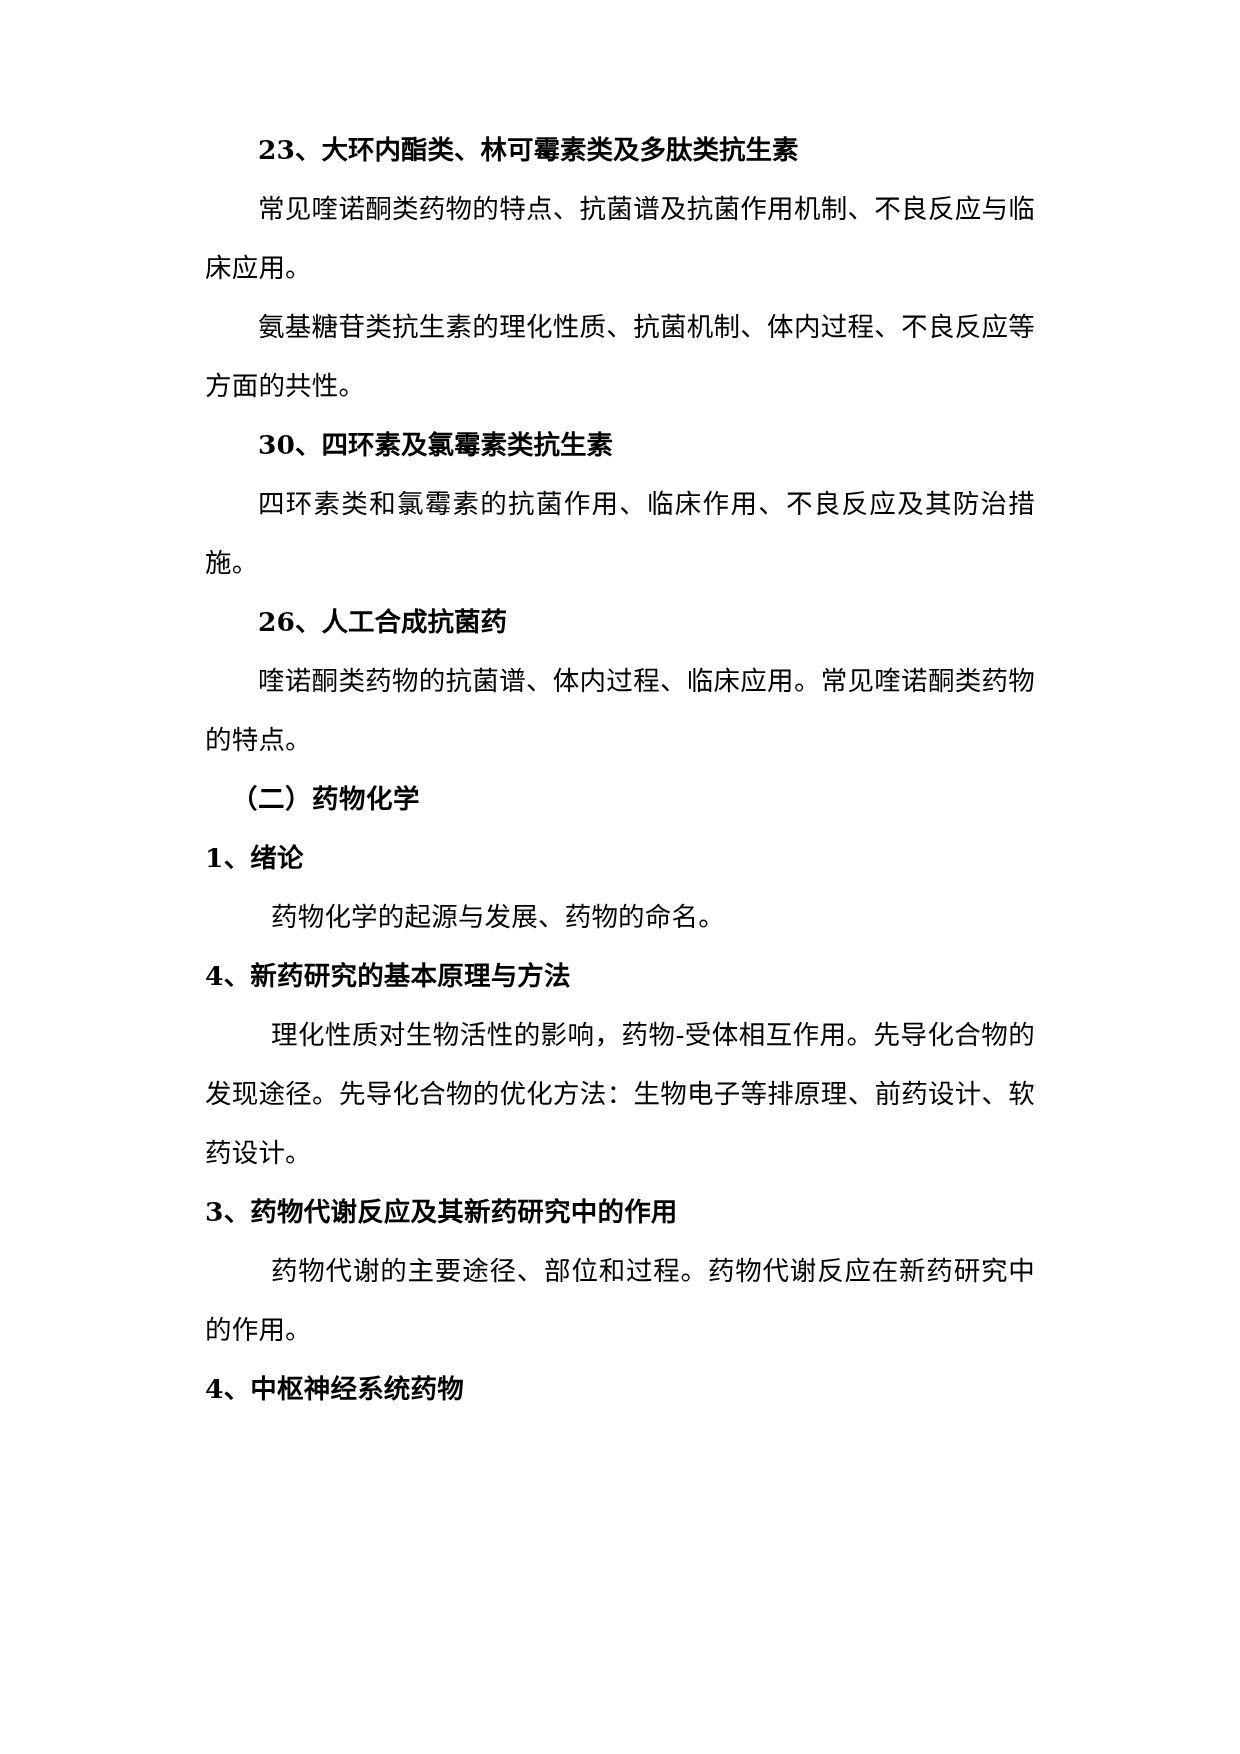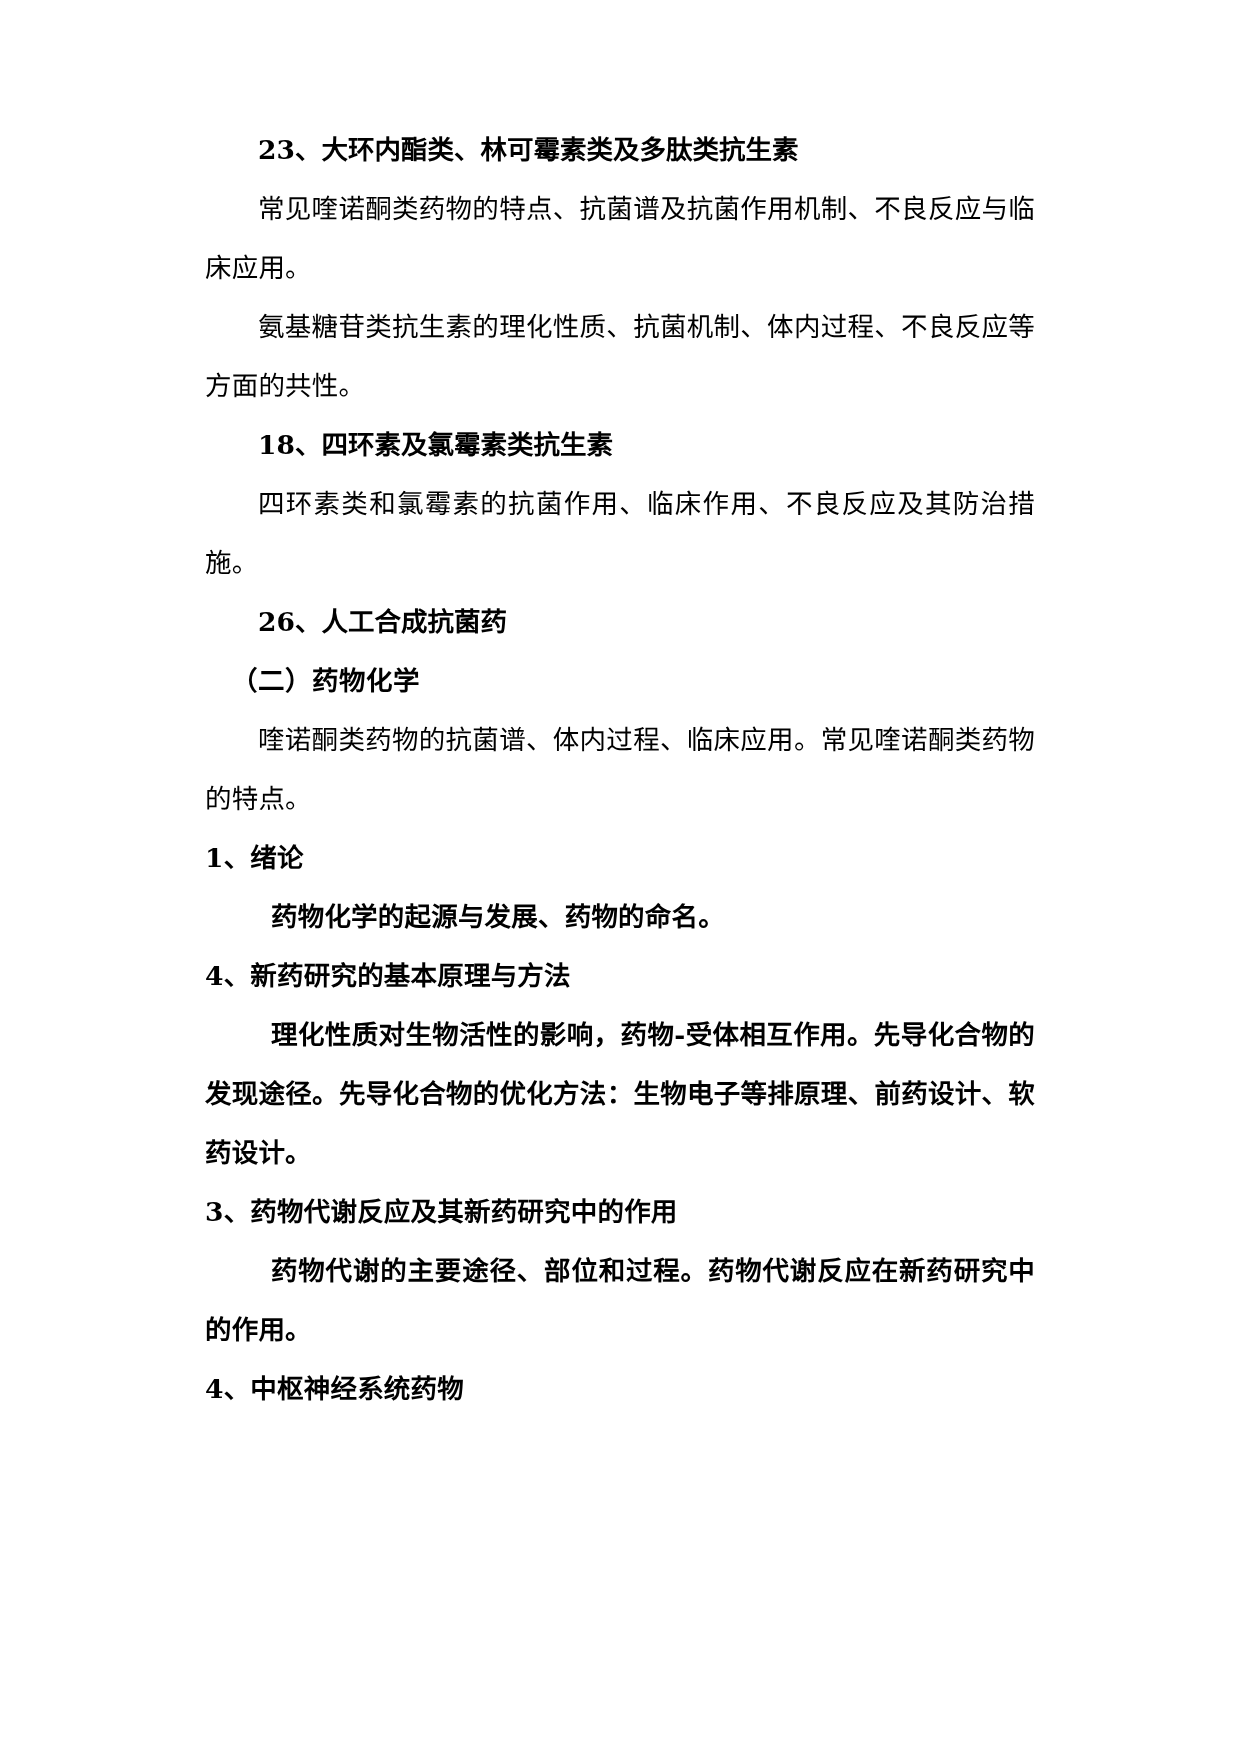--- a/index.html
+++ b/index.html
@@ -48,21 +48,21 @@
   }
 
   
   .body-par {
     font-weight: normal;
     text-indent: 53px;
   }
 
   
   .body-par-deep {
-    font-weight: bold;
+    font-weight: normal;
     text-indent: 66px;
   }
 
   
   .section-head {
     font-weight: bold;
     text-indent: 26px;
     letter-spacing: 0.5px;
   }
 
@@ -78,29 +78,29 @@
 <div class="page">
   <div class="content">
 
     <p class="blk item-head">23、大环内酯类、林可霉素类及多肽类抗生素</p>
 
     <p class="blk body-par">常见喹诺酮类药物的特点、抗菌谱及抗菌作用机制、不良反应与临床应用。</p>
 
 
     <p class="blk body-par">氨基糖苷类抗生素的理化性质、抗菌机制、体内过程、不良反应等方面的共性。</p>
 
-    <p class="blk item-head">18、四环素及氯霉素类抗生素</p>
+    <p class="blk item-head">30、四环素及氯霉素类抗生素</p>
 
     <p class="blk body-par">四环素类和氯霉素的抗菌作用、临床作用、不良反应及其防治措施。</p>
 
     <p class="blk item-head">26、人工合成抗菌药</p>
 
+    <p class="blk body-par">喹诺酮类药物的抗菌谱、体内过程、临床应用。常见喹诺酮类药物的特点。</p>
+
     <p class="blk section-head">（二）药物化学</p>
-
-    <p class="blk body-par">喹诺酮类药物的抗菌谱、体内过程、临床应用。常见喹诺酮类药物的特点。</p>
 
     <p class="blk chapter-head">1、绪论</p>
 
     <p class="blk body-par-deep">药物化学的起源与发展、药物的命名。</p>
 
     <p class="blk chapter-head">4、新药研究的基本原理与方法</p>
 
     <p class="blk body-par-deep">理化性质对生物活性的影响，药物-受体相互作用。先导化合物的发现途径。先导化合物的优化方法：生物电子等排原理、前药设计、软药设计。</p>
 
     <p class="blk chapter-head">3、药物代谢反应及其新药研究中的作用</p>

